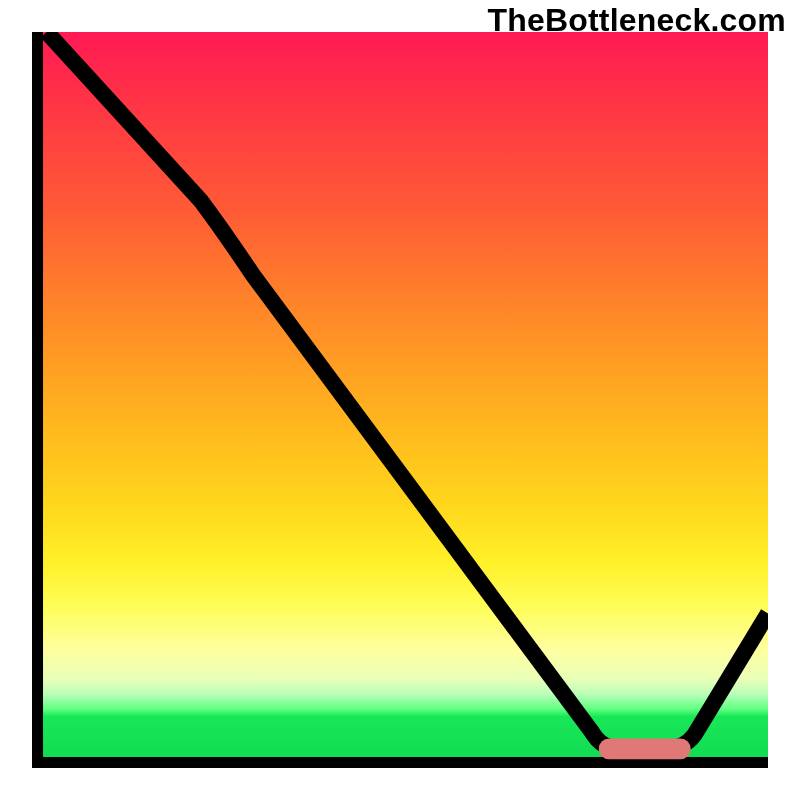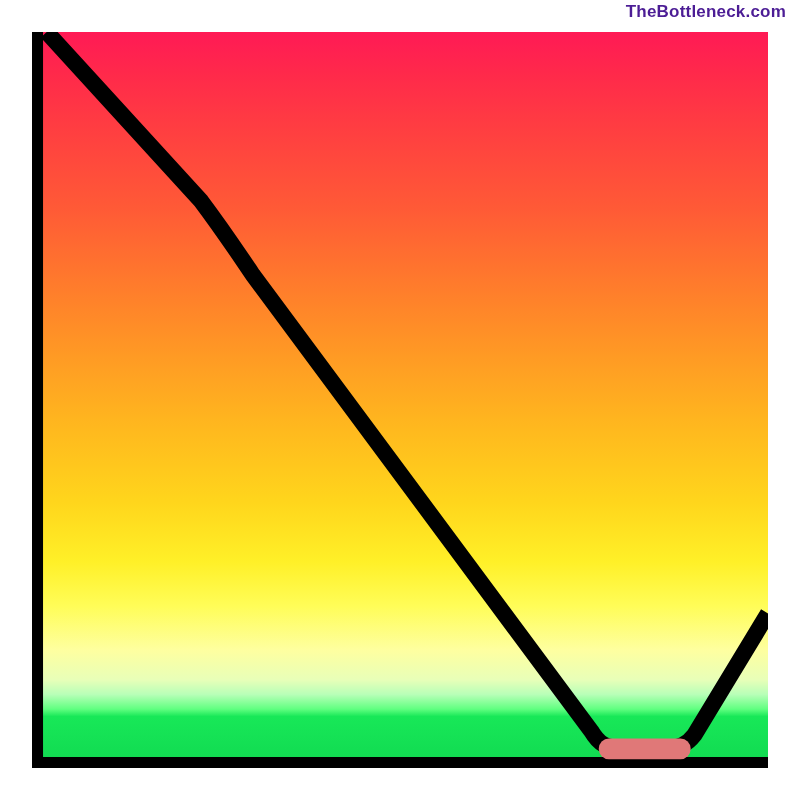--- a/index.html
+++ b/index.html
@@ -13,23 +13,23 @@
   }
   .wrap {
     position: relative;
     width: 800px;
     height: 800px;
   }
   .watermark {
     position: absolute;
     top: 2px;
     right: 14px;
-    font-size: 17px;
+    font-size: 32px;
     font-weight: 600;
-    color: #4c1d95;
+    color: #000000;
     letter-spacing: 0.2px;
   }
   .plot-frame {
     position: absolute;
     left: 32px;
     top: 32px;
     width: 736px;
     height: 736px;
   }
   .plot-bg {

